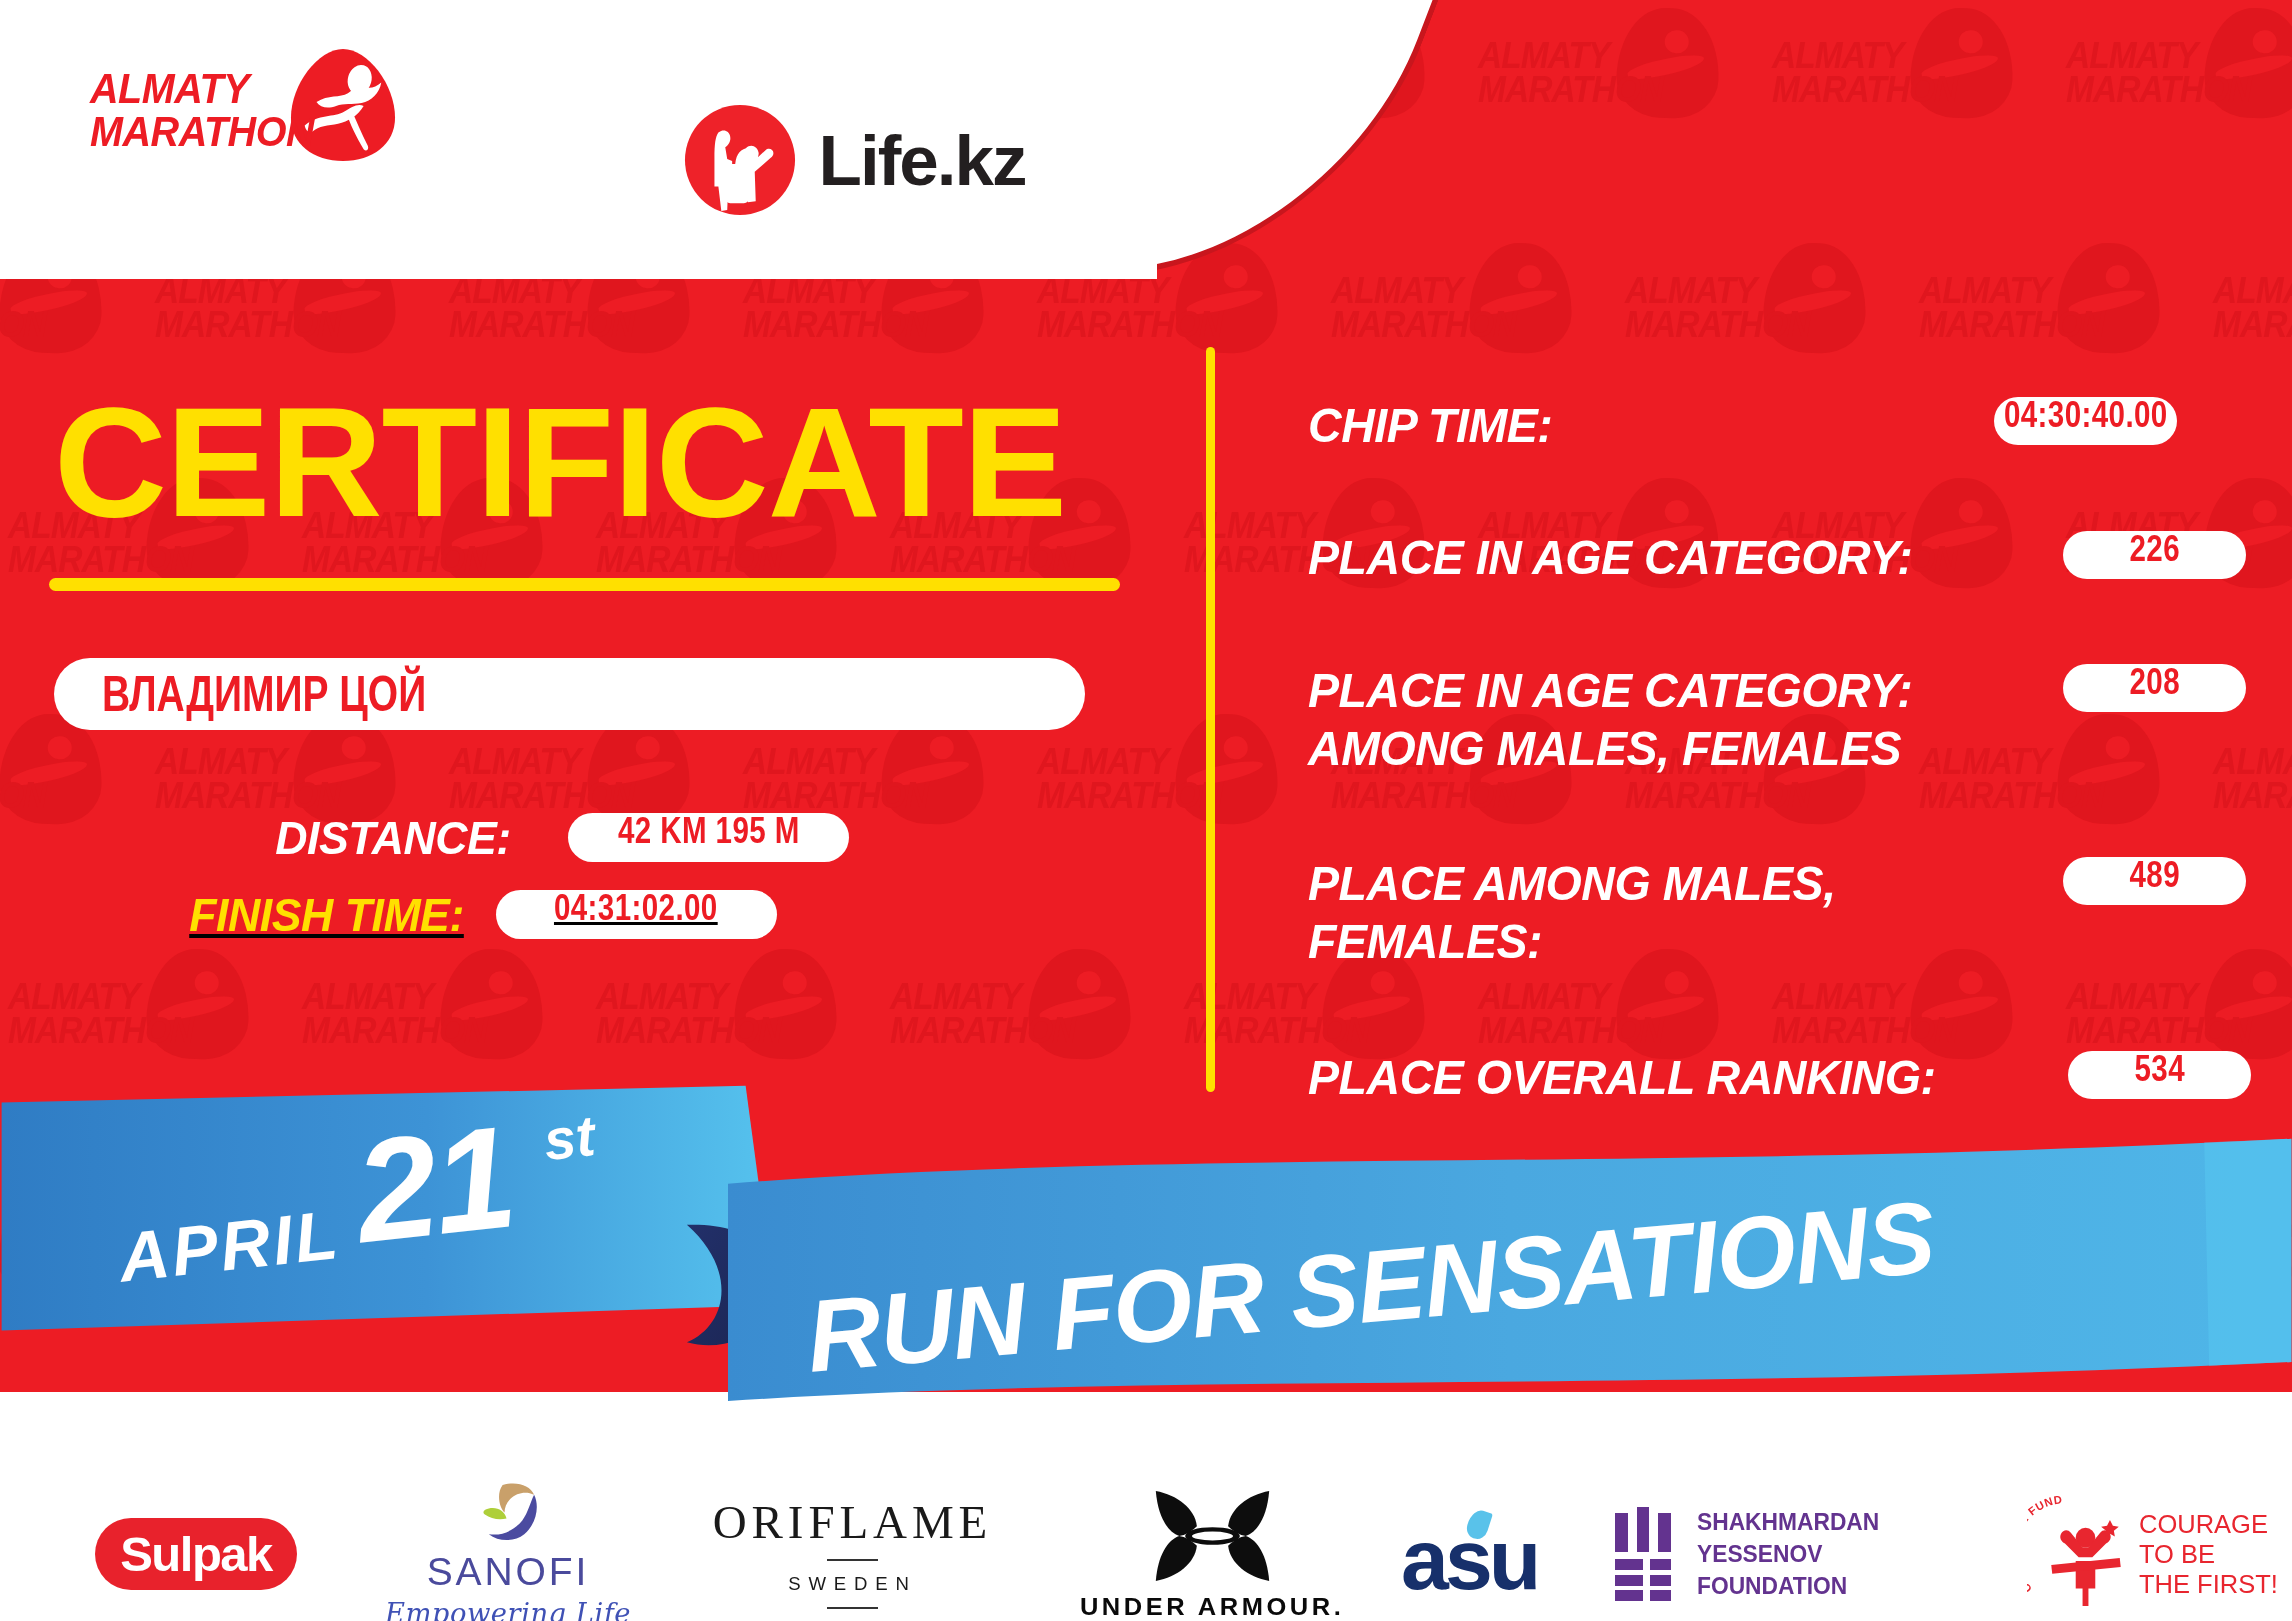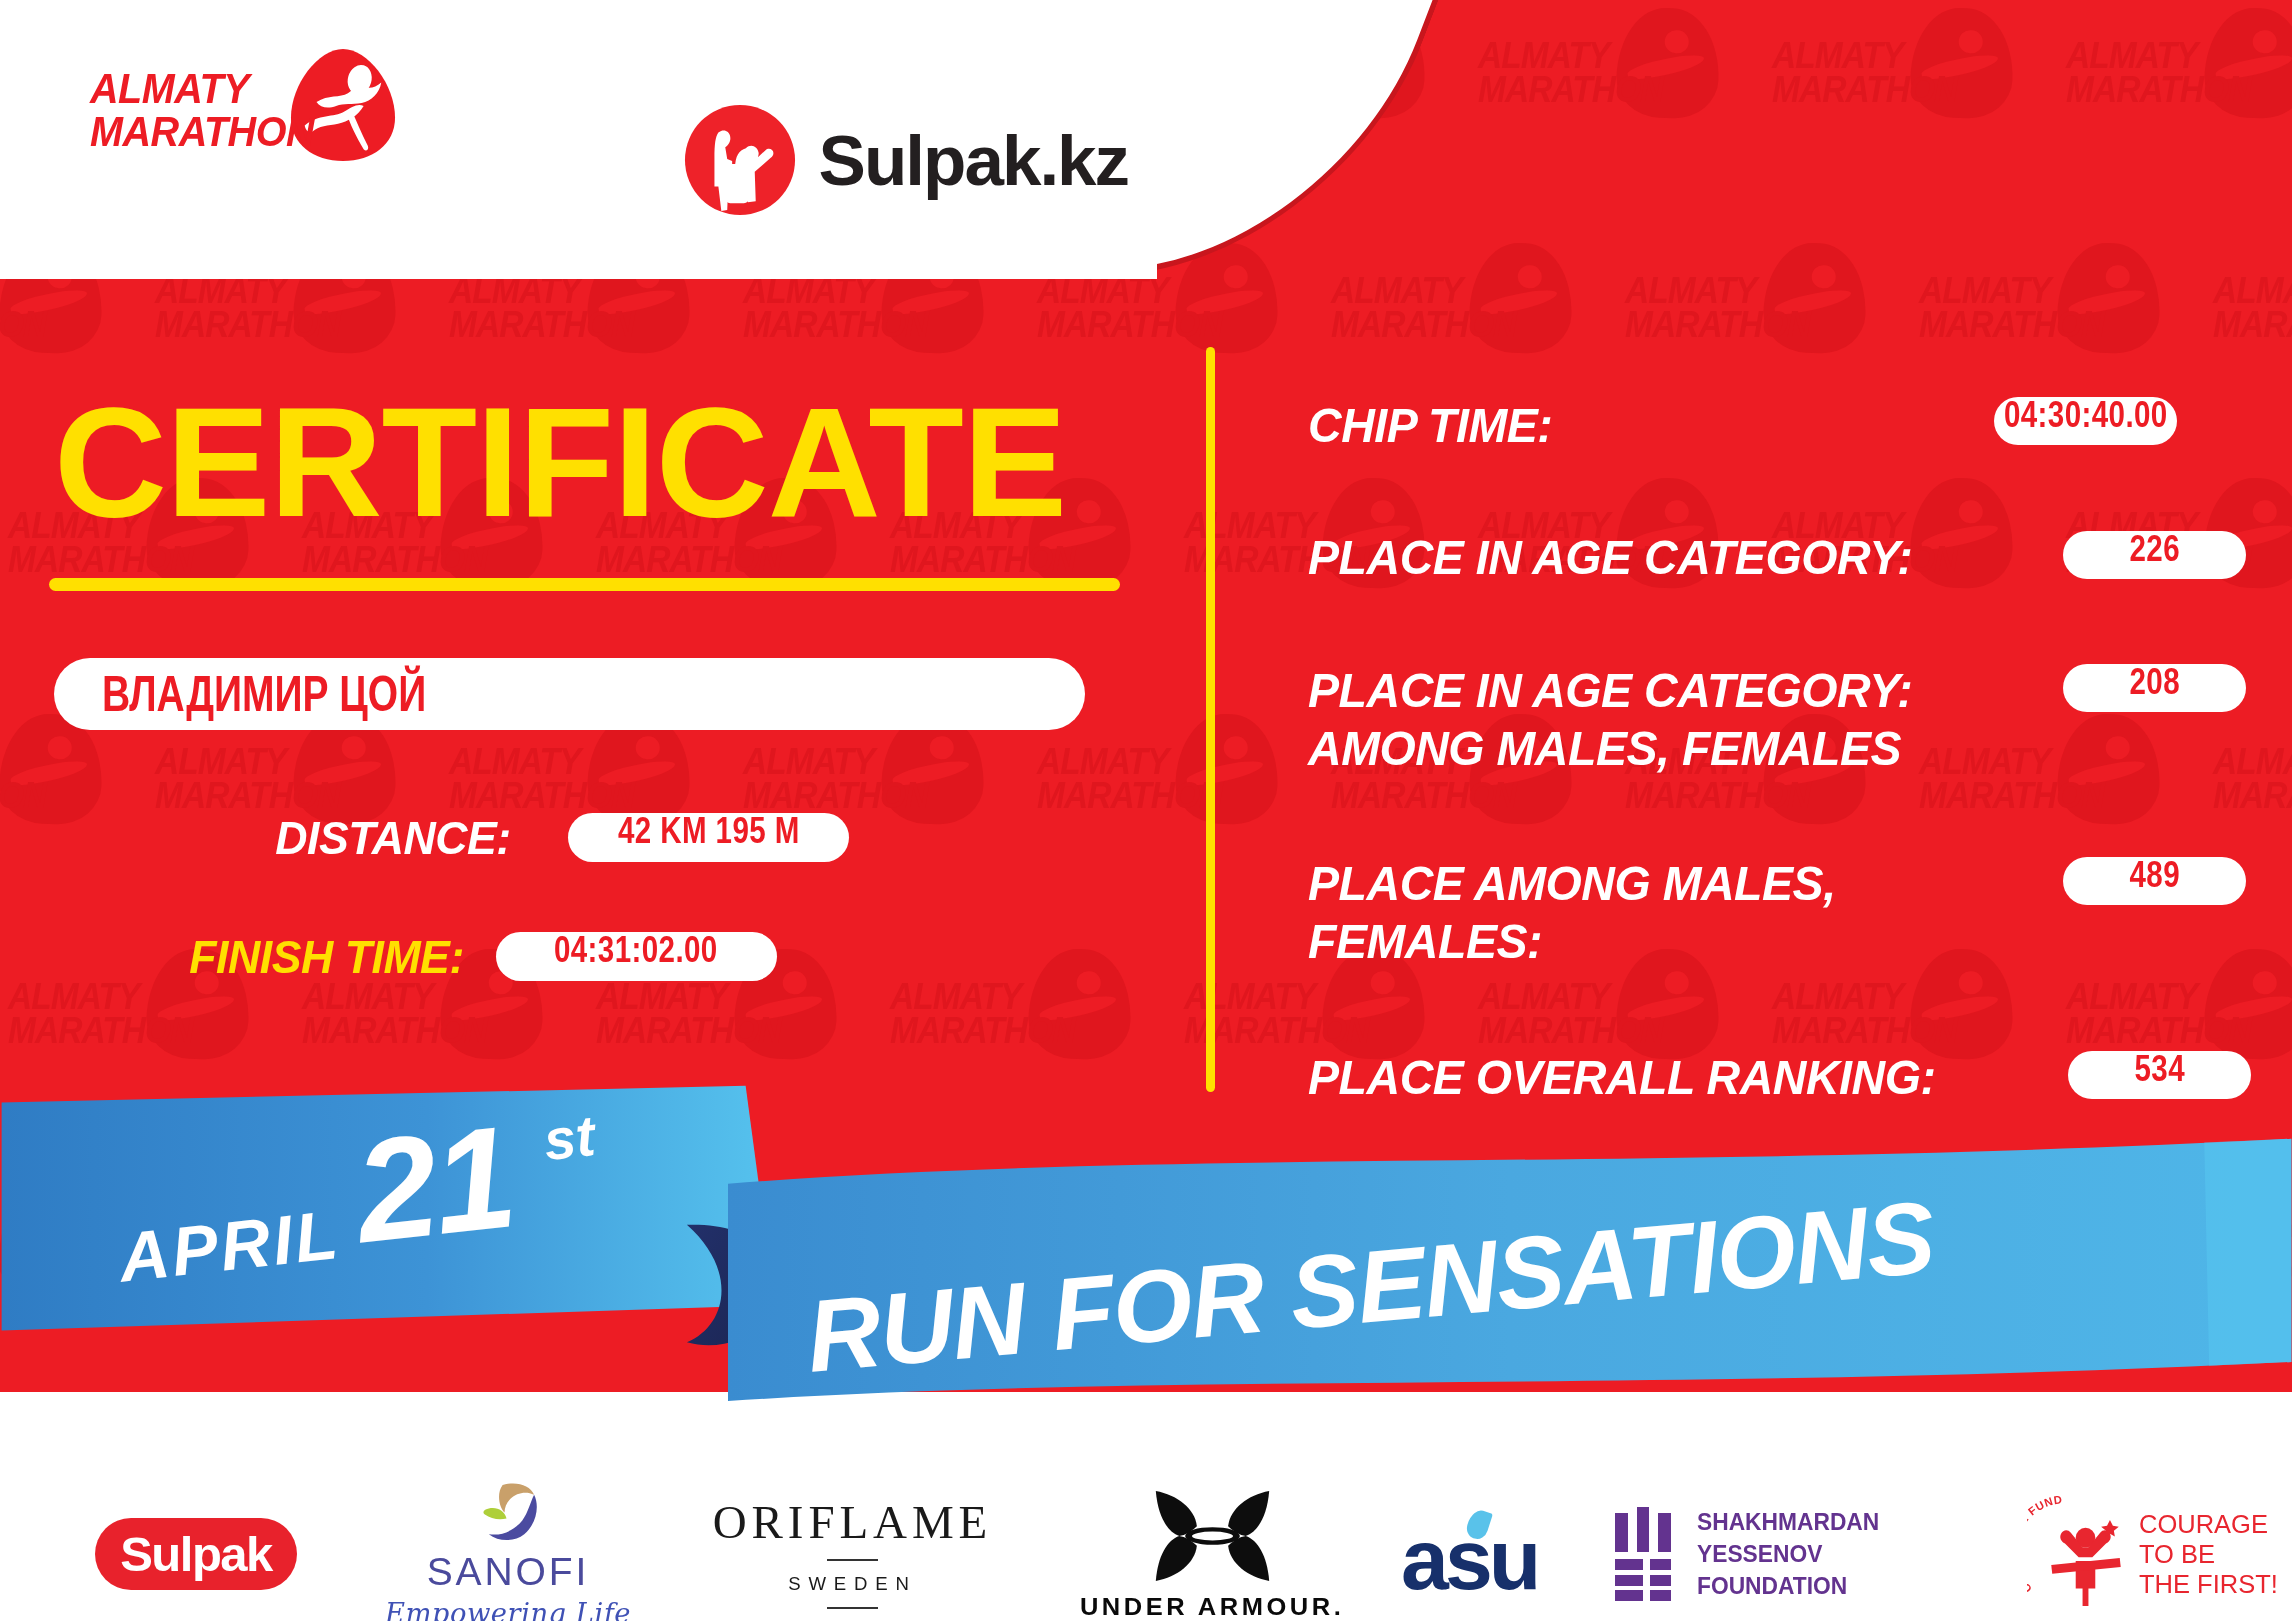--- a/index.html
+++ b/index.html
@@ -219,21 +219,21 @@
     font-size: 36px;
     font-weight: bold;
     letter-spacing: 0.5px;
     line-height: 1;
     transform: scaleX(0.82);
     white-space: nowrap;
   }
 
   #row-distance { left: 269px; top: 519px; }
   #row-distance .val-pill { margin-left: 51px; width: 281px; }
-  #row-finish { left: 182px; top: 638px; }
+  #row-finish { left: 182px; top: 596px; text-decoration: underline; }
   #row-finish .val-pill { margin-left: 24.5px; width: 281px; }
 
   
   .divider {
     position: absolute;
     left: 1206px; top: 347px;
     width: 8.8px; height: 745px;
     background: #ffe000;
     border-radius: 4.9px;
   }
@@ -728,21 +728,21 @@
 
     <div class="kaspi">
       <div class="kaspi-mark">
         <svg viewBox="0 0 116 116" width="114" height="114" aria-hidden="true">
           <circle cx="58" cy="58" r="56" fill="#ee2229"></circle>
           <path d="M36 30 c5 -4 11 -2 12 4 c1 5 -2 9 -5 11 l2 12 l5 2 l0 26 l-4 0 l-1 24 l-6 1 l-3 -25 l-4 0 l0 -29 c0 -14 1 -22 4 -26 Z" fill="#ffffff"></path>
           <path d="M64 46 c5 -5 12 -2 13 5 c0 5 -3 9 -7 10 l14 -13 c3 -3 8 -1 8 3 c0 2 -1 4 -3 5 l-16 14 l1 30 l-8 1 l-2 -22 l-3 22 l-8 -1 l0 -34 c0 -12 4 -18 11 -20 Z" fill="#ffffff"></path>
           <path d="M48 62 l14 0 c3 0 5 2 5 5 l0 30 c0 3 -2 5 -5 5 l-14 0 c-3 0 -5 -2 -5 -5 l0 -30 c0 -3 2 -5 5 -5 Z" fill="#ffffff"></path>
         </svg>
       </div>
-      <div class="kaspi-word">Sulpak.kz</div>
+      <div class="kaspi-word">Life.kz</div>
     </div>
   </div>
 
   <div class="left-col">
     <div class="cert-title">CERTIFICATE</div>
     <div class="title-rule"></div>
 
     <div class="name-pill">
       <div class="name-text">ВЛАДИМИР ЦОЙ</div>
     </div>

